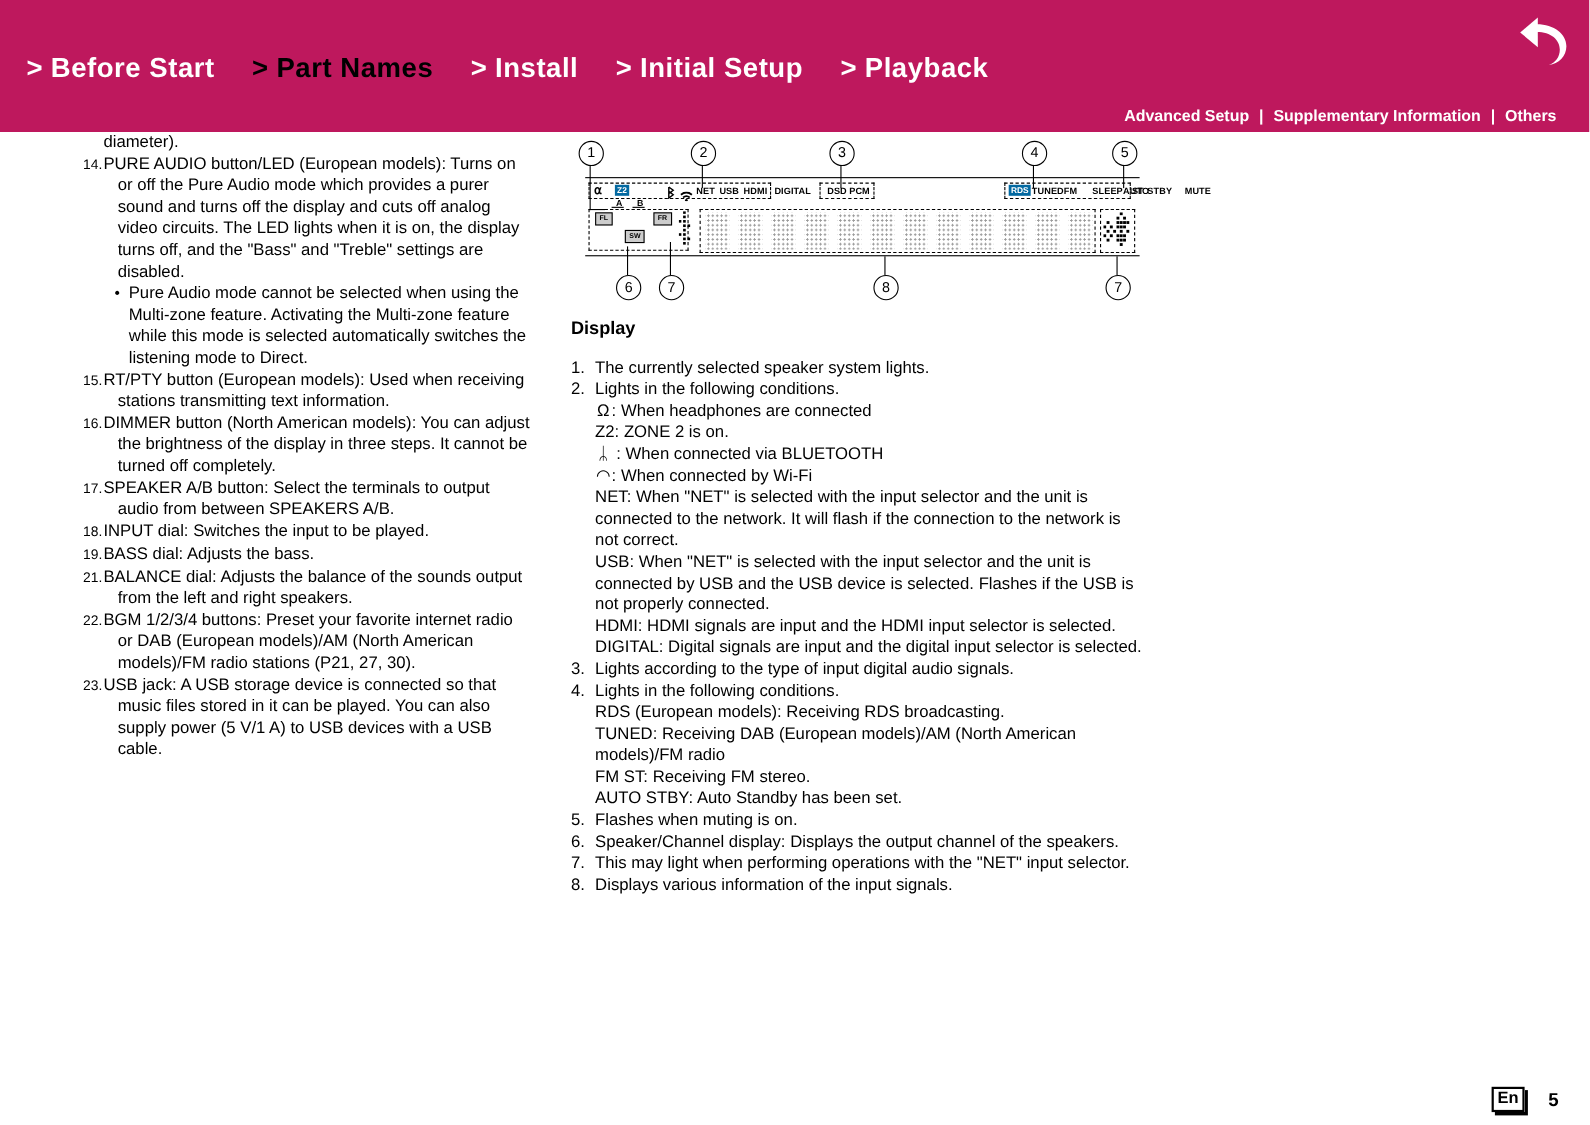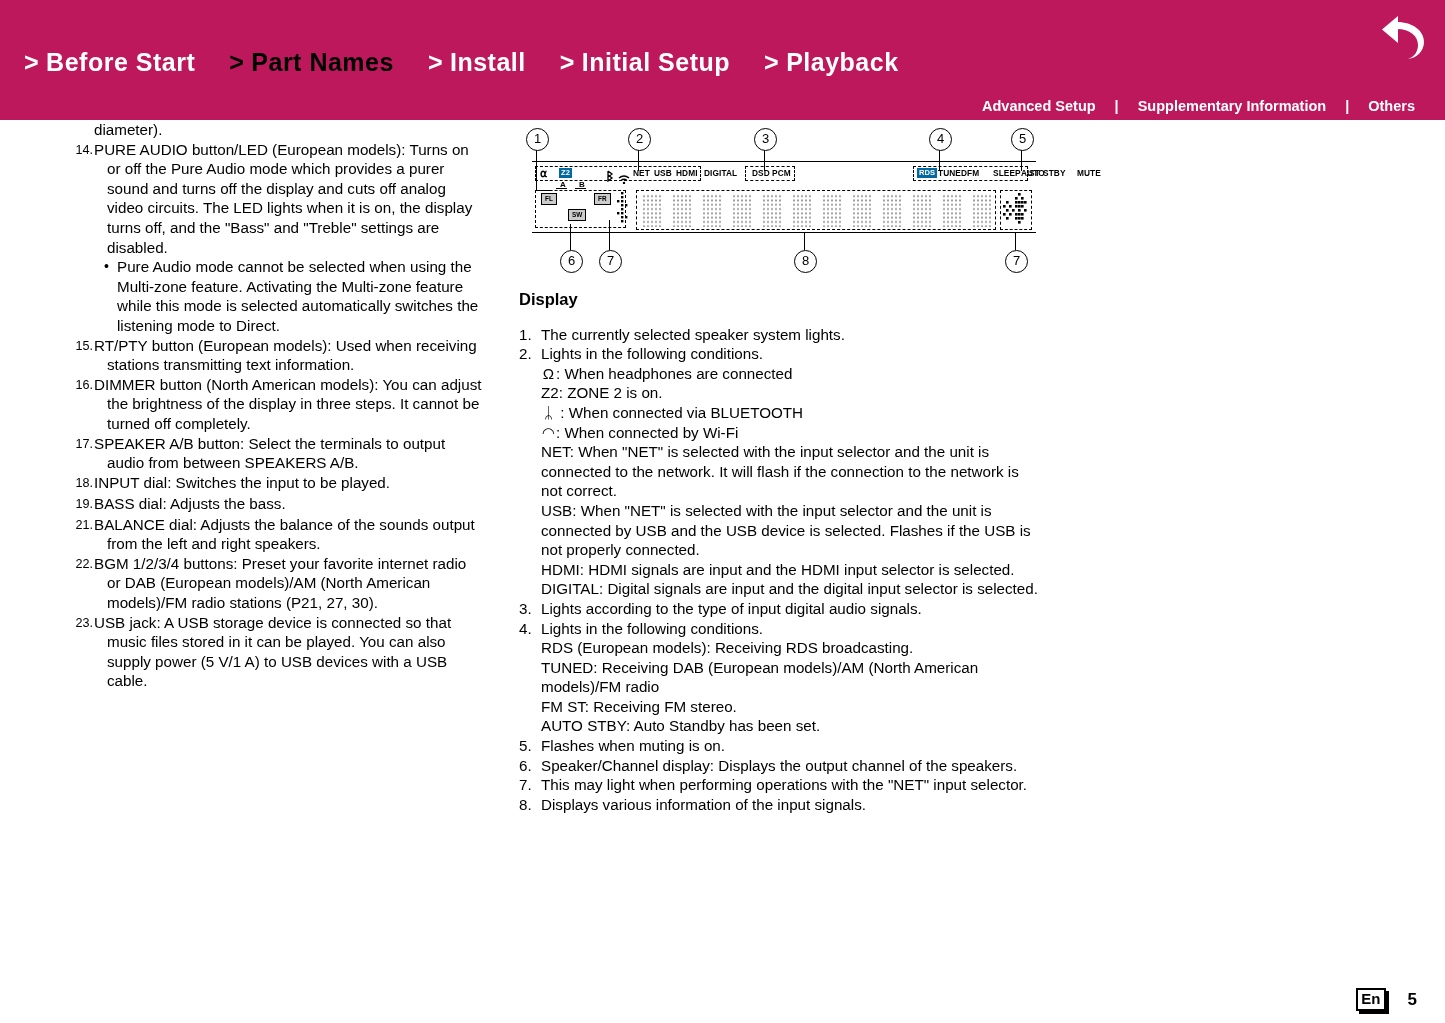--- a/index.html
+++ b/index.html
@@ -45,21 +45,20 @@
 
   #nav-secondary {
     position: absolute;
     right: 30px;
     top: 98px;
     display: flex;
     align-items: flex-start;
     font-size: 14.5px;
     font-weight: bold;
     color: #ffffff;
-    gap: 10px;
   }
   #nav-secondary .sublink { white-space: nowrap; cursor: pointer; }
   #nav-secondary .sep { margin: 0 9px; color: #ffffff; }
 
   #back-arrow {
     position: absolute;
     right: 14px;
     top: 12px;
     width: 54px;
     height: 52px;

